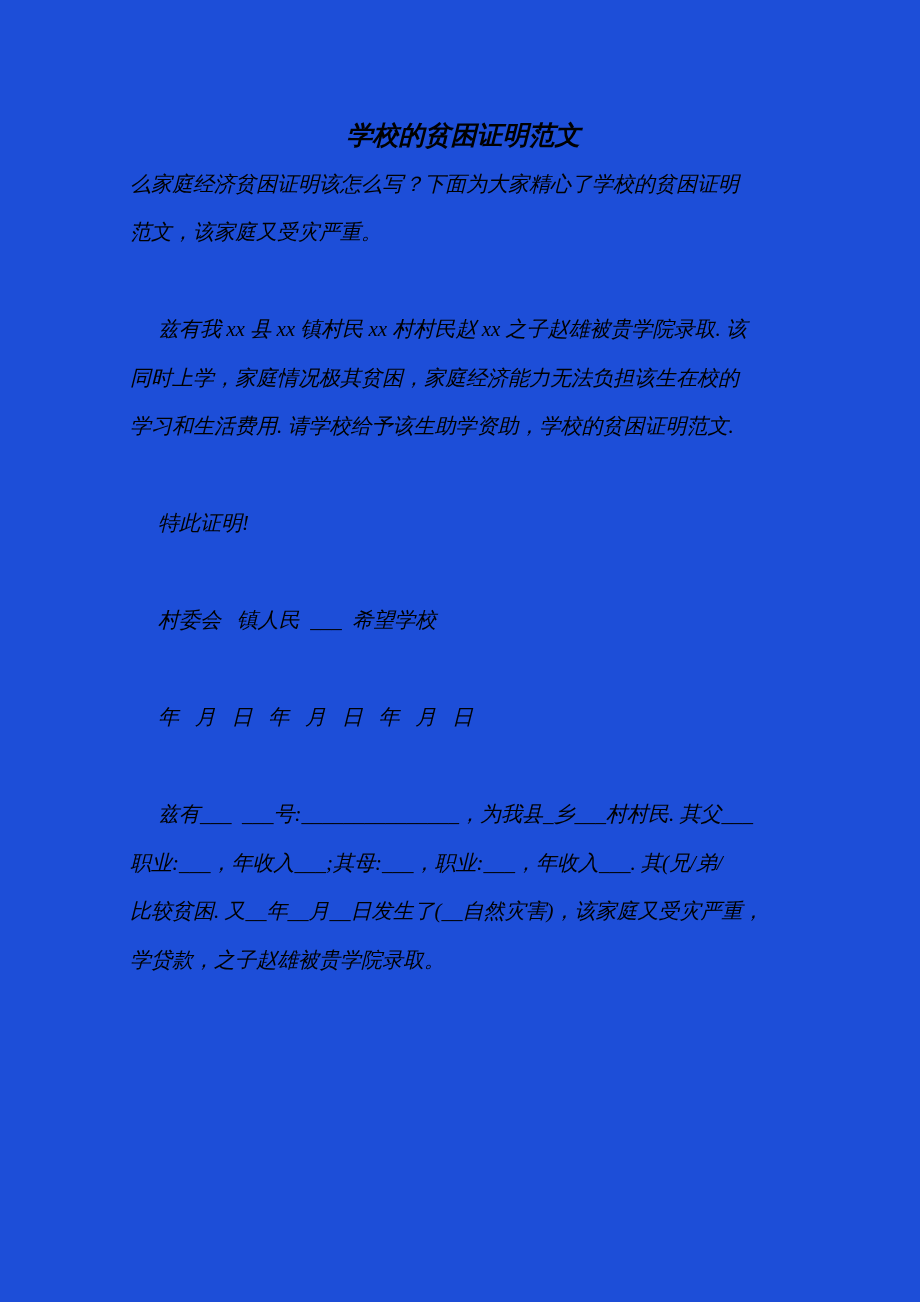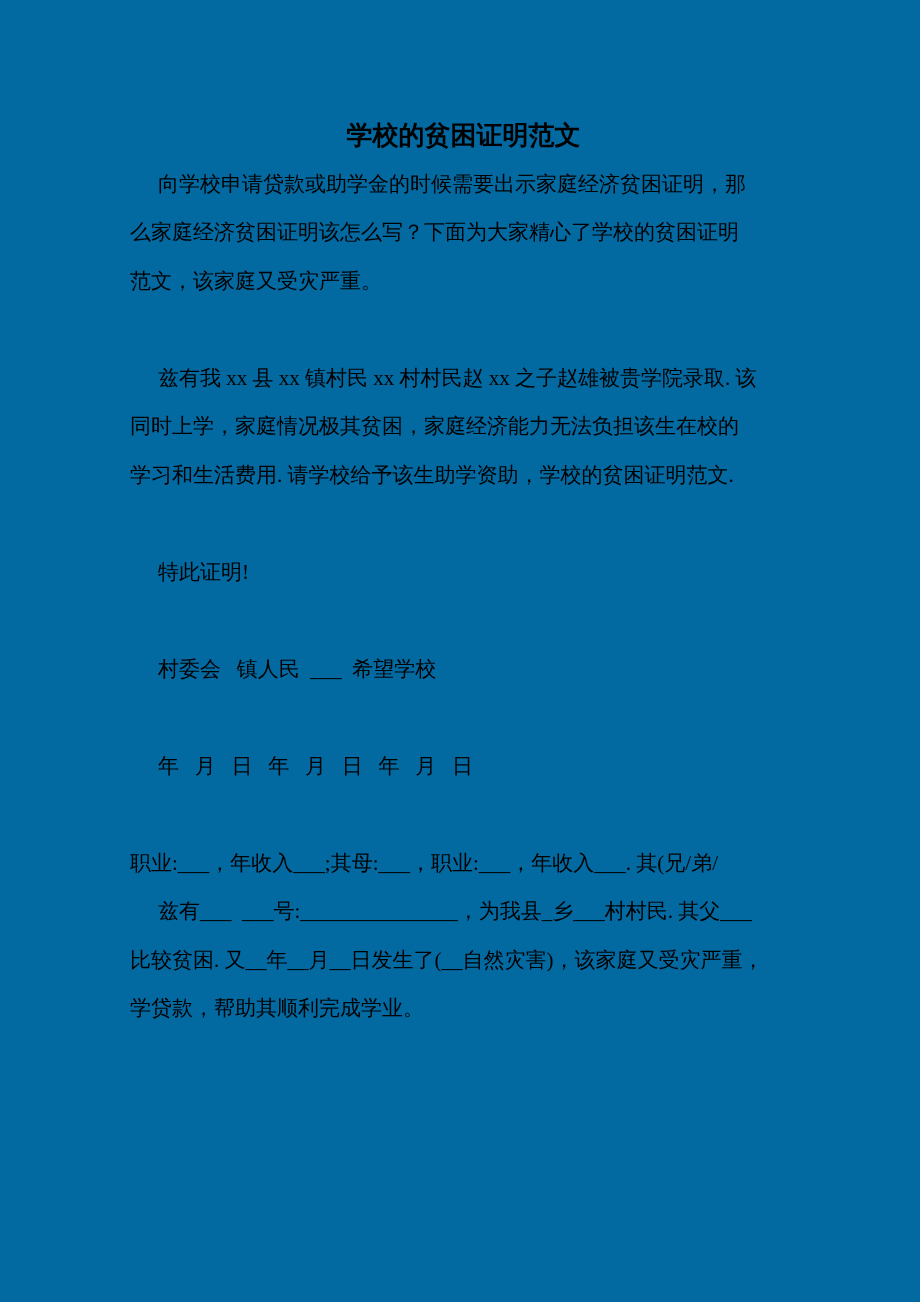--- a/index.html
+++ b/index.html
@@ -4,23 +4,24 @@
 <style>
   html, body {
     margin: 0;
     padding: 0;
     background: #ffffff;
   }
   .page {
     position: relative;
     width: 920px;
     height: 1302px;
-    background: #0369a1;
+    background: #1d4ed8;
     overflow: hidden;
     color: #000000;
+    font-style: italic;
   }
   .content {
     position: absolute;
     left: 130px;
     top: 111px;
     width: 667px;
   }
   .doc-title {
     font-family: "Liberation Sans", "DejaVu Sans", sans-serif;
     font-weight: bold;
@@ -42,37 +43,36 @@
     padding-left: 28px;
   }
 </style>
 </head>
 <body>
 
 <div class="page">
   <div class="content">
     <div class="doc-title">学校的贫困证明范文</div>
 
-    <div class="line indent">向学校申请贷款或助学金的时候需要出示家庭经济贫困证明，那</div>
     <div class="line">么家庭经济贫困证明该怎么写？下面为大家精心了学校的贫困证明</div>
     <div class="line">范文，该家庭又受灾严重。</div>
     <div class="line"></div>
 
     <div class="line indent">兹有我 xx 县 xx 镇村民 xx 村村民赵 xx 之子赵雄被贵学院录取. 该</div>
     <div class="line">同时上学，家庭情况极其贫困，家庭经济能力无法负担该生在校的</div>
     <div class="line">学习和生活费用. 请学校给予该生助学资助，学校的贫困证明范文.</div>
     <div class="line"></div>
 
     <div class="line indent">特此证明!</div>
     <div class="line"></div>
 
     <div class="line indent">村委会   镇人民  ___  希望学校</div>
     <div class="line"></div>
 
     <div class="line indent">年   月   日   年   月   日   年   月   日</div>
     <div class="line"></div>
 
+    <div class="line indent">兹有___  ___号:_______________，为我县_乡___村村民. 其父___</div>
     <div class="line">职业:___，年收入___;其母:___，职业:___，年收入___. 其(兄/弟/</div>
-    <div class="line indent">兹有___  ___号:_______________，为我县_乡___村村民. 其父___</div>
     <div class="line">比较贫困. 又__年__月__日发生了(__自然灾害)，该家庭又受灾严重，</div>
-    <div class="line">学贷款，帮助其顺利完成学业。</div>
+    <div class="line">学贷款，之子赵雄被贵学院录取。</div>
   </div>
 </div>
 
 </body></html>

